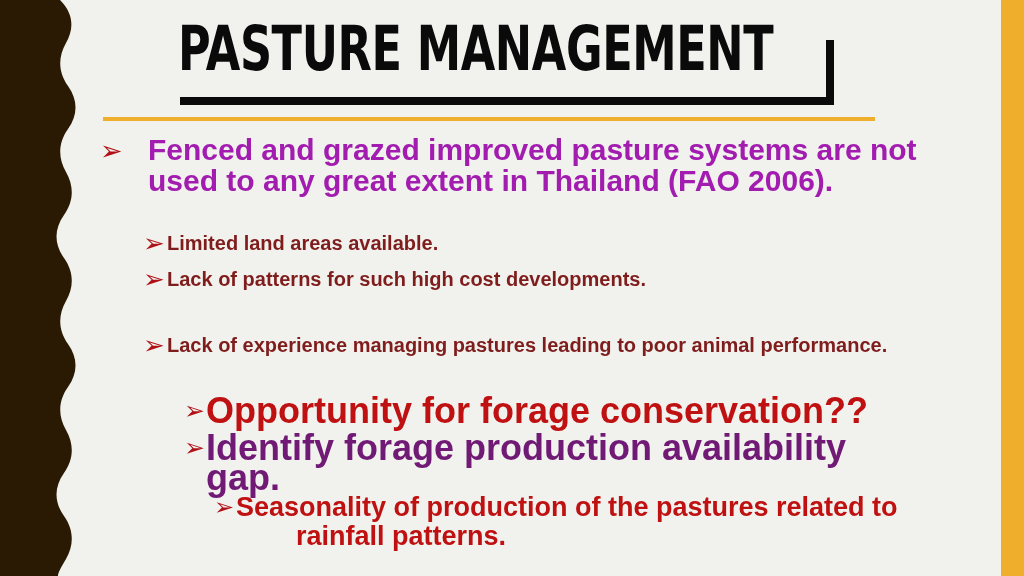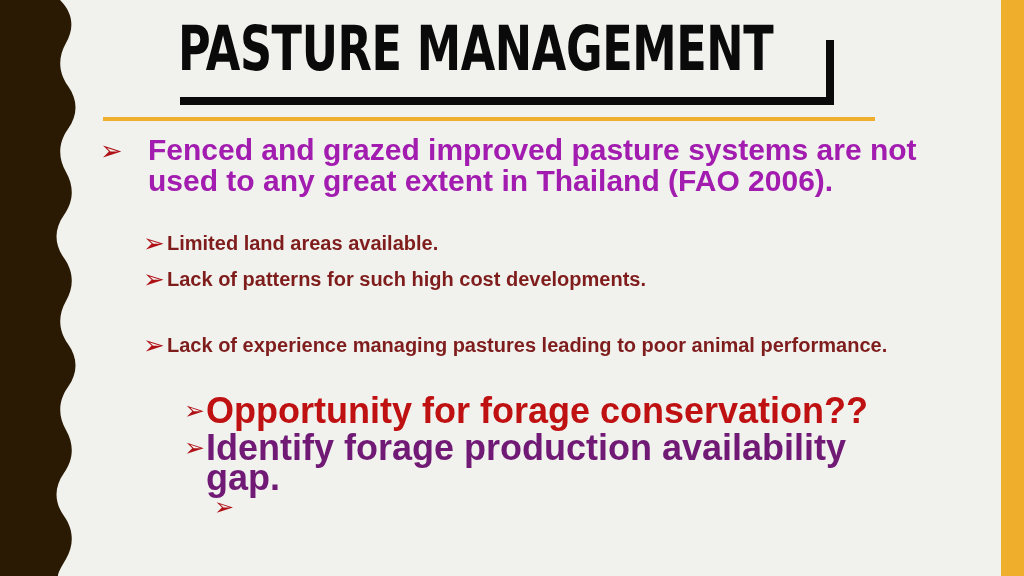--- a/index.html
+++ b/index.html
@@ -251,17 +251,18 @@
       <span class="bullet-text text-red" style="color: rgb(191, 17, 17);">Opportunity for forage conservation??</span>
     </div>
 
     <div class="bullet-row lvl-3" style="min-height:37px;">
       <span class="bullet-marker" style="color: rgb(176, 17, 22);">➢</span>
       <span class="bullet-text text-red" style="color: #701a75;">Identify forage production availability gap.</span>
     </div>
 
     <div class="bullet-row lvl-4" style="min-height:62px;">
       <span class="bullet-marker" style="color: rgb(176, 17, 22);">➢</span>
+      <span class="bullet-text text-red hang-4" style="color: rgb(191, 17, 17);">Seasonality of production of the pastures related to rainfall patterns.</span>
     </div>
 
   </div>
 
 </div>
 
 </body></html>

